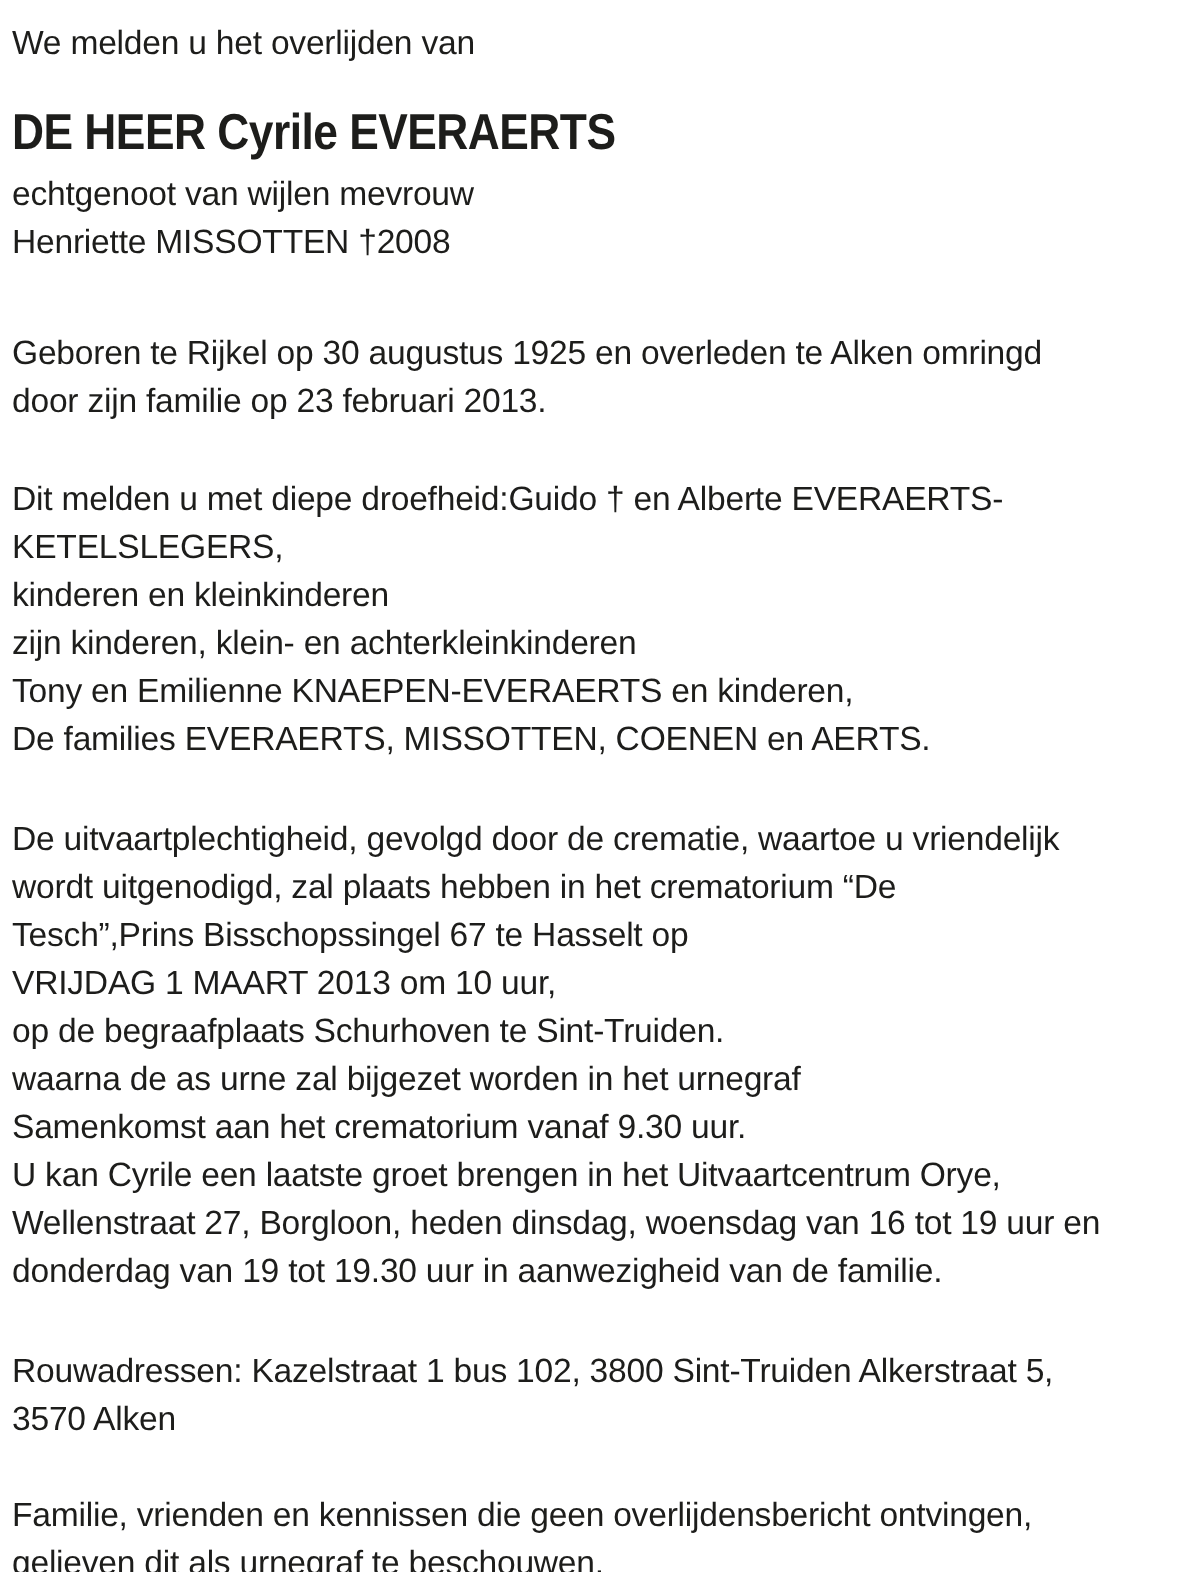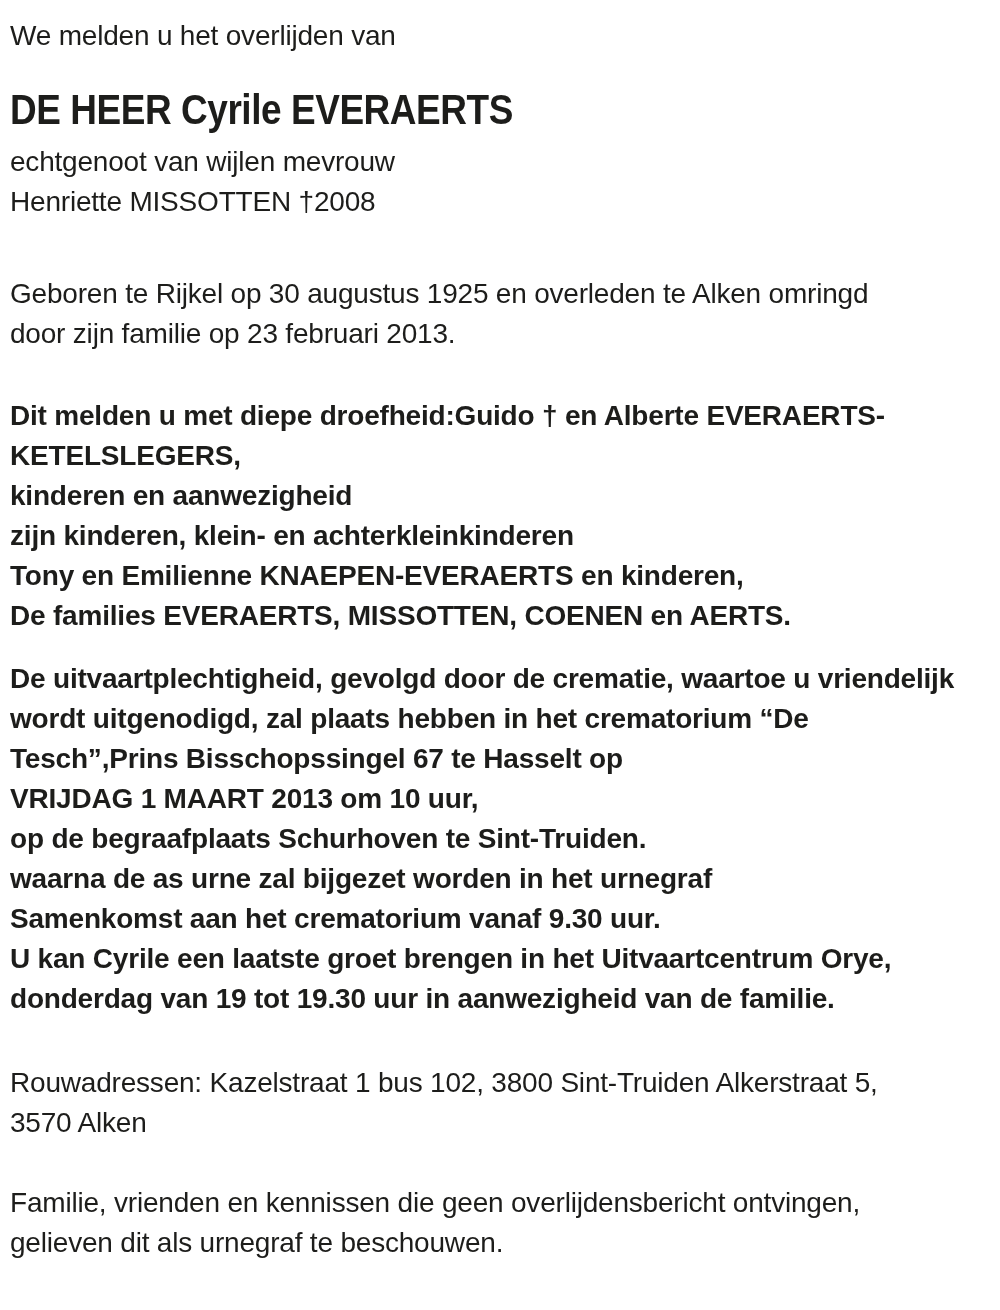--- a/index.html
+++ b/index.html
@@ -28,22 +28,22 @@
     font-size: 42px;
     line-height: 52px;
     font-weight: 700;
     white-space: nowrap;
     letter-spacing: -0.5px;
     transform: scaleX(0.88);
     transform-origin: left center;
   }
   .block-spouse    { margin-top: 6px; }
   .block-born      { margin-top: 52px; }
-  .block-family    { margin-top: 42px; font-weight: bold; }
-  .block-funeral   { margin-top: 23px; font-weight: bold; }
+  .block-family    { margin-top: 42px; }
+  .block-funeral   { margin-top: 43px; }
   .block-addresses { margin-top: 44px; }
   .block-closing   { margin-top: 40px; }
 </style>
 </head>
 <body>
 
 <div class="page">
 
   <div class="line">We melden u het overlijden van</div>
 
@@ -55,35 +55,36 @@
   </div>
 
   <div class="block-born">
     <div class="line">Geboren te Rijkel op 30 augustus 1925 en overleden te Alken omringd</div>
     <div class="line">door zijn familie op 23 februari 2013.</div>
   </div>
 
   <div class="block-family">
     <div class="line">Dit melden u met diepe droefheid:Guido † en Alberte EVERAERTS-</div>
     <div class="line">KETELSLEGERS,</div>
-    <div class="line">kinderen en aanwezigheid</div>
+    <div class="line">kinderen en kleinkinderen</div>
     <div class="line">zijn kinderen, klein- en achterkleinkinderen</div>
     <div class="line">Tony en Emilienne KNAEPEN-EVERAERTS en kinderen,</div>
     <div class="line">De families EVERAERTS, MISSOTTEN, COENEN en AERTS.</div>
   </div>
 
   <div class="block-funeral">
     <div class="line">De uitvaartplechtigheid, gevolgd door de crematie, waartoe u vriendelijk</div>
     <div class="line">wordt uitgenodigd, zal plaats hebben in het crematorium “De</div>
     <div class="line">Tesch”,Prins Bisschopssingel 67 te Hasselt op</div>
     <div class="line">VRIJDAG 1 MAART 2013 om 10 uur,</div>
     <div class="line">op de begraafplaats Schurhoven te Sint-Truiden.</div>
     <div class="line">waarna de as urne zal bijgezet worden in het urnegraf</div>
     <div class="line">Samenkomst aan het crematorium vanaf 9.30 uur.</div>
     <div class="line">U kan Cyrile een laatste groet brengen in het Uitvaartcentrum Orye,</div>
+    <div class="line">Wellenstraat 27, Borgloon, heden dinsdag, woensdag van 16 tot 19 uur en</div>
     <div class="line">donderdag van 19 tot 19.30 uur in aanwezigheid van de familie.</div>
   </div>
 
   <div class="block-addresses">
     <div class="line">Rouwadressen: Kazelstraat 1 bus 102, 3800 Sint-Truiden Alkerstraat 5,</div>
     <div class="line">3570 Alken</div>
   </div>
 
   <div class="block-closing">
     <div class="line">Familie, vrienden en kennissen die geen overlijdensbericht ontvingen,</div>

